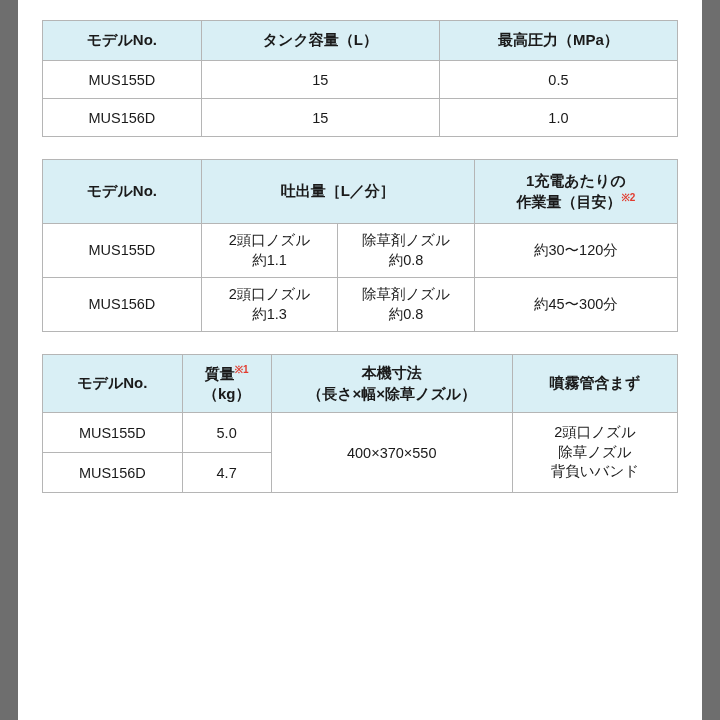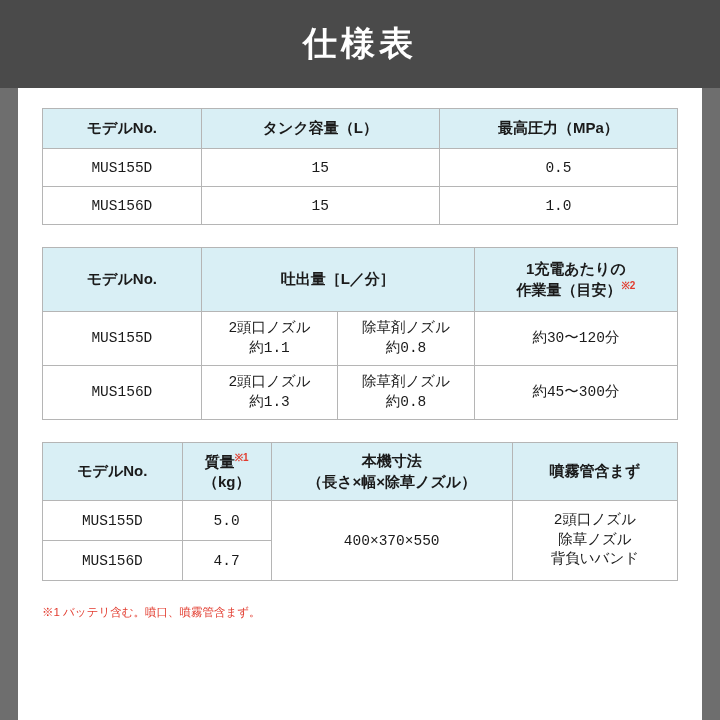--- a/index.html
+++ b/index.html
@@ -56,21 +56,21 @@
     padding: 6px 2px;
   }
   .hdr td {
     background: #d9eff5;
     font-weight: bold;
     height: 40px;
     font-size: 15px;
   }
   .hdr.tall td { height: 64px; line-height: 1.35; }
   .hdr.tall3 td { height: 58px; line-height: 1.35; }
-  .body-row td { height: 38px; font-family: Liberation Mono, monospace; }
+  .body-row td { height: 38px; }
   .t2 .body-row td { height: 54px; line-height: 1.35; }
   .t3 .body-row td { height: 40px; }
   .sup {
     font-size: 10px;
     vertical-align: super;
     color: #e23b2e;
     font-weight: bold;
   }
   .notes {
     margin-top: 6px;
@@ -78,23 +78,20 @@
     color: #e23b2e;
     line-height: 1.7;
   }
   .cell-multiline { line-height: 1.35; }
 </style>
 </head>
 <body>
 
 <div class="page">
 
-  <div class="header">
-    <div class="header-title">仕様表</div>
-  </div>
 
   <div class="content">
 
     <table class="t1">
       <colgroup>
           <col style="width:25%">
           <col style="width:37.5%">
           <col style="width:37.5%">
         </colgroup>
       <tbody>
@@ -190,17 +187,16 @@
           </td>
         </tr>
         <tr class="body-row">
           <td>MUS156D</td>
           <td>4.7</td>
         </tr>
       </tbody>
     </table>
 
     <div class="notes">
-      <div>※1 バッテリ含む。噴口、噴霧管含まず。</div>
     </div>
 
   </div>
 </div>
 
 </body></html>

